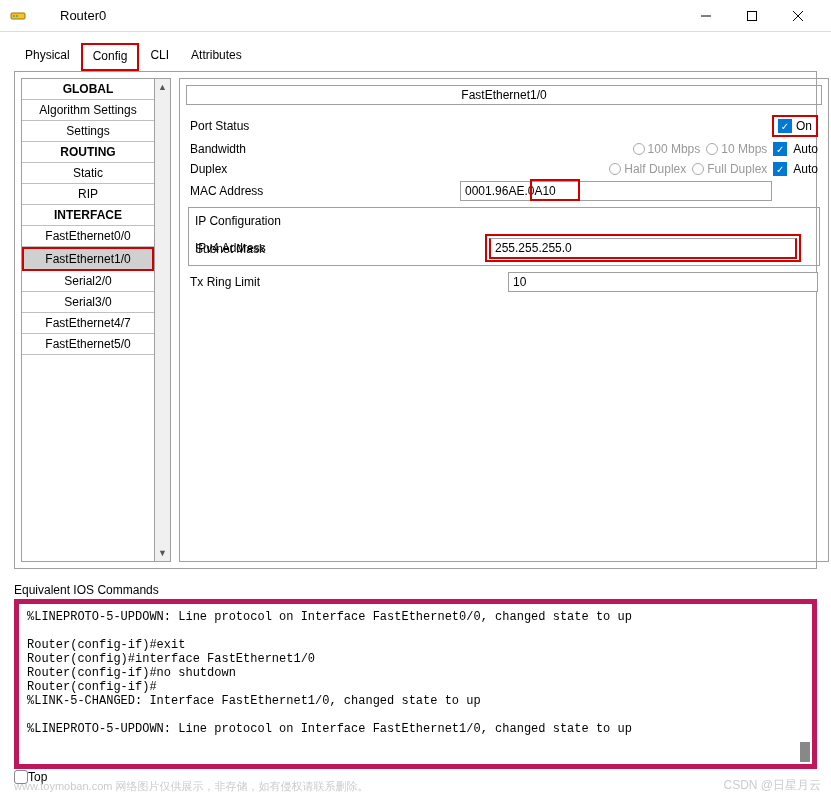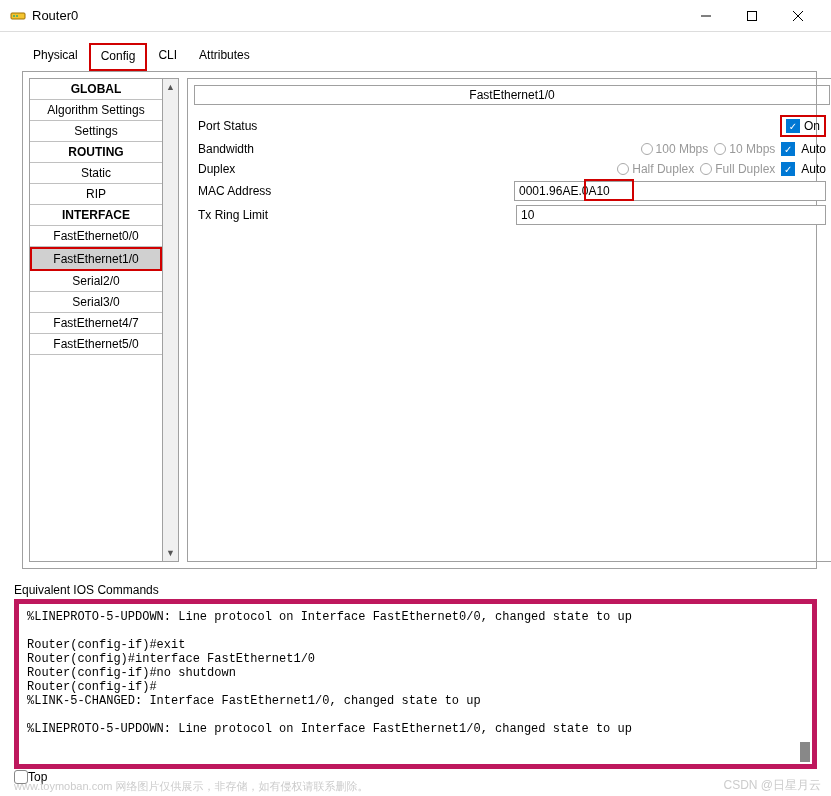--- a/index.html
+++ b/index.html
@@ -1,22 +1,22 @@
 <!DOCTYPE html>
 <html><head>
   <meta charset="utf-8">
   <style>
     * { box-sizing: border-box; margin: 0; padding: 0; }
     body { font-family: Arial, sans-serif; font-size: 12px; background: #fff; width: 831px; height: 796px; overflow: hidden; position: relative; }
-    .titlebar { display: flex; align-items: center; padding: 6px 10px; border-bottom: 1px solid #ddd; height: 32px; }
+    .titlebar { display: flex; align-items: center; padding: 6px 10px; border-bottom: 1px solid #ddd; height: 32px; gap: 28px; }
     .title-icon { width: 16px; height: 16px; margin-right: 6px; }
     .title-text { font-size: 13px; flex: 1; }
     .win-controls { display: flex; gap: 0; }
     .win-btn { width: 46px; height: 30px; display: flex; align-items: center; justify-content: center; background: transparent; border: none; font-size: 12px; cursor: pointer; }
-    .content { padding: 10px 14px 8px 22px; }
+    .content { padding: 10px 14px 8px 14px; }
     .tabs { display: flex; gap: 0; border-bottom: 1px solid #fff; margin-bottom: 0; }
     .tab { padding: 4px 10px 6px; font-size: 12px; cursor: pointer; border: 1px solid transparent; position: relative; top: 1px; }
     .tab.active { border: 1px solid #a0a0a0; border-bottom: 1px solid #fff; background: #fff; }
     .tab-highlight { border: 2px solid #d00000 !important; }
     .main-panel { border: 1px solid #a0a0a0; padding: 6px; height: 498px; display: flex; gap: 8px; }
     .sidebar-wrap { display: flex; }
     .sidebar { width: 134px; border: 1px solid #a0a0a0; overflow-y: auto; }
     .side-header { font-weight: bold; text-align: center; padding: 3px 0; border-bottom: 1px solid #c0c0c0; font-size: 12px; }
     .side-item { text-align: center; padding: 3px 0; border-bottom: 1px solid #c0c0c0; font-size: 12px; cursor: pointer; }
     .side-item.selected { background: #d0d0d0; border: 2px solid #d00000; }
@@ -152,28 +152,45 @@
               <span class="radio-circle"></span>
               <span>Full Duplex</span>
             </span>
           <span class="chk-blue">✓</span>
           <span>Auto</span>
         </div>
       </div>
 
       <div class="form-row">
         <span class="form-label">MAC Address</span>
-        <div class="form-value" style="justify-content:flex-end; margin-left:114px;">
+        <div class="form-value" style="justify-content:center; margin-left:114px;">
           <div class="mac-wrap">
             <input class="mac-input" value="0001.96AE.0A10" style="">
             <div class="mac-highlight"></div>
           </div>
         </div>
       </div>
 
+      <div class="ip-group">
+        <div style="font-size:12px; padding:2px 0 4px;">IP Configuration</div>
+        <div class="ip-row">
+          <span class="ip-label">IPv4 Address</span>
+          <div style="margin-left:170px;" class="ip-highlight">
+            <div style="display:flex; flex-direction:column; gap:2px;">
+              <input class="ip-input" value="192.168.1.1" style="">
+            </div>
+          </div>
+        </div>
+        <div class="ip-row" style="margin-top:-24px;">
+          <span class="ip-label">Subnet Mask</span>
+        </div>
+        <div class="ip-row" style="margin-top:-22px; margin-left:294px;">
+          <input class="ip-input" style="border-width: 1px 2px 2px; border-style: solid; border-color: rgb(160, 160, 160) rgb(208, 0, 0) rgb(208, 0, 0); border-image: initial;" value="255.255.255.0">
+        </div>
+      </div>
 
       <div class="form-row" style="gap:24px;">
         <span class="form-label">Tx Ring Limit</span>
         <div class="form-value" style="justify-content:flex-start; margin-left:184px;">
           <input class="txring-input" value="10" style="">
         </div>
       </div>
     </div>
   </div>
 </div>

